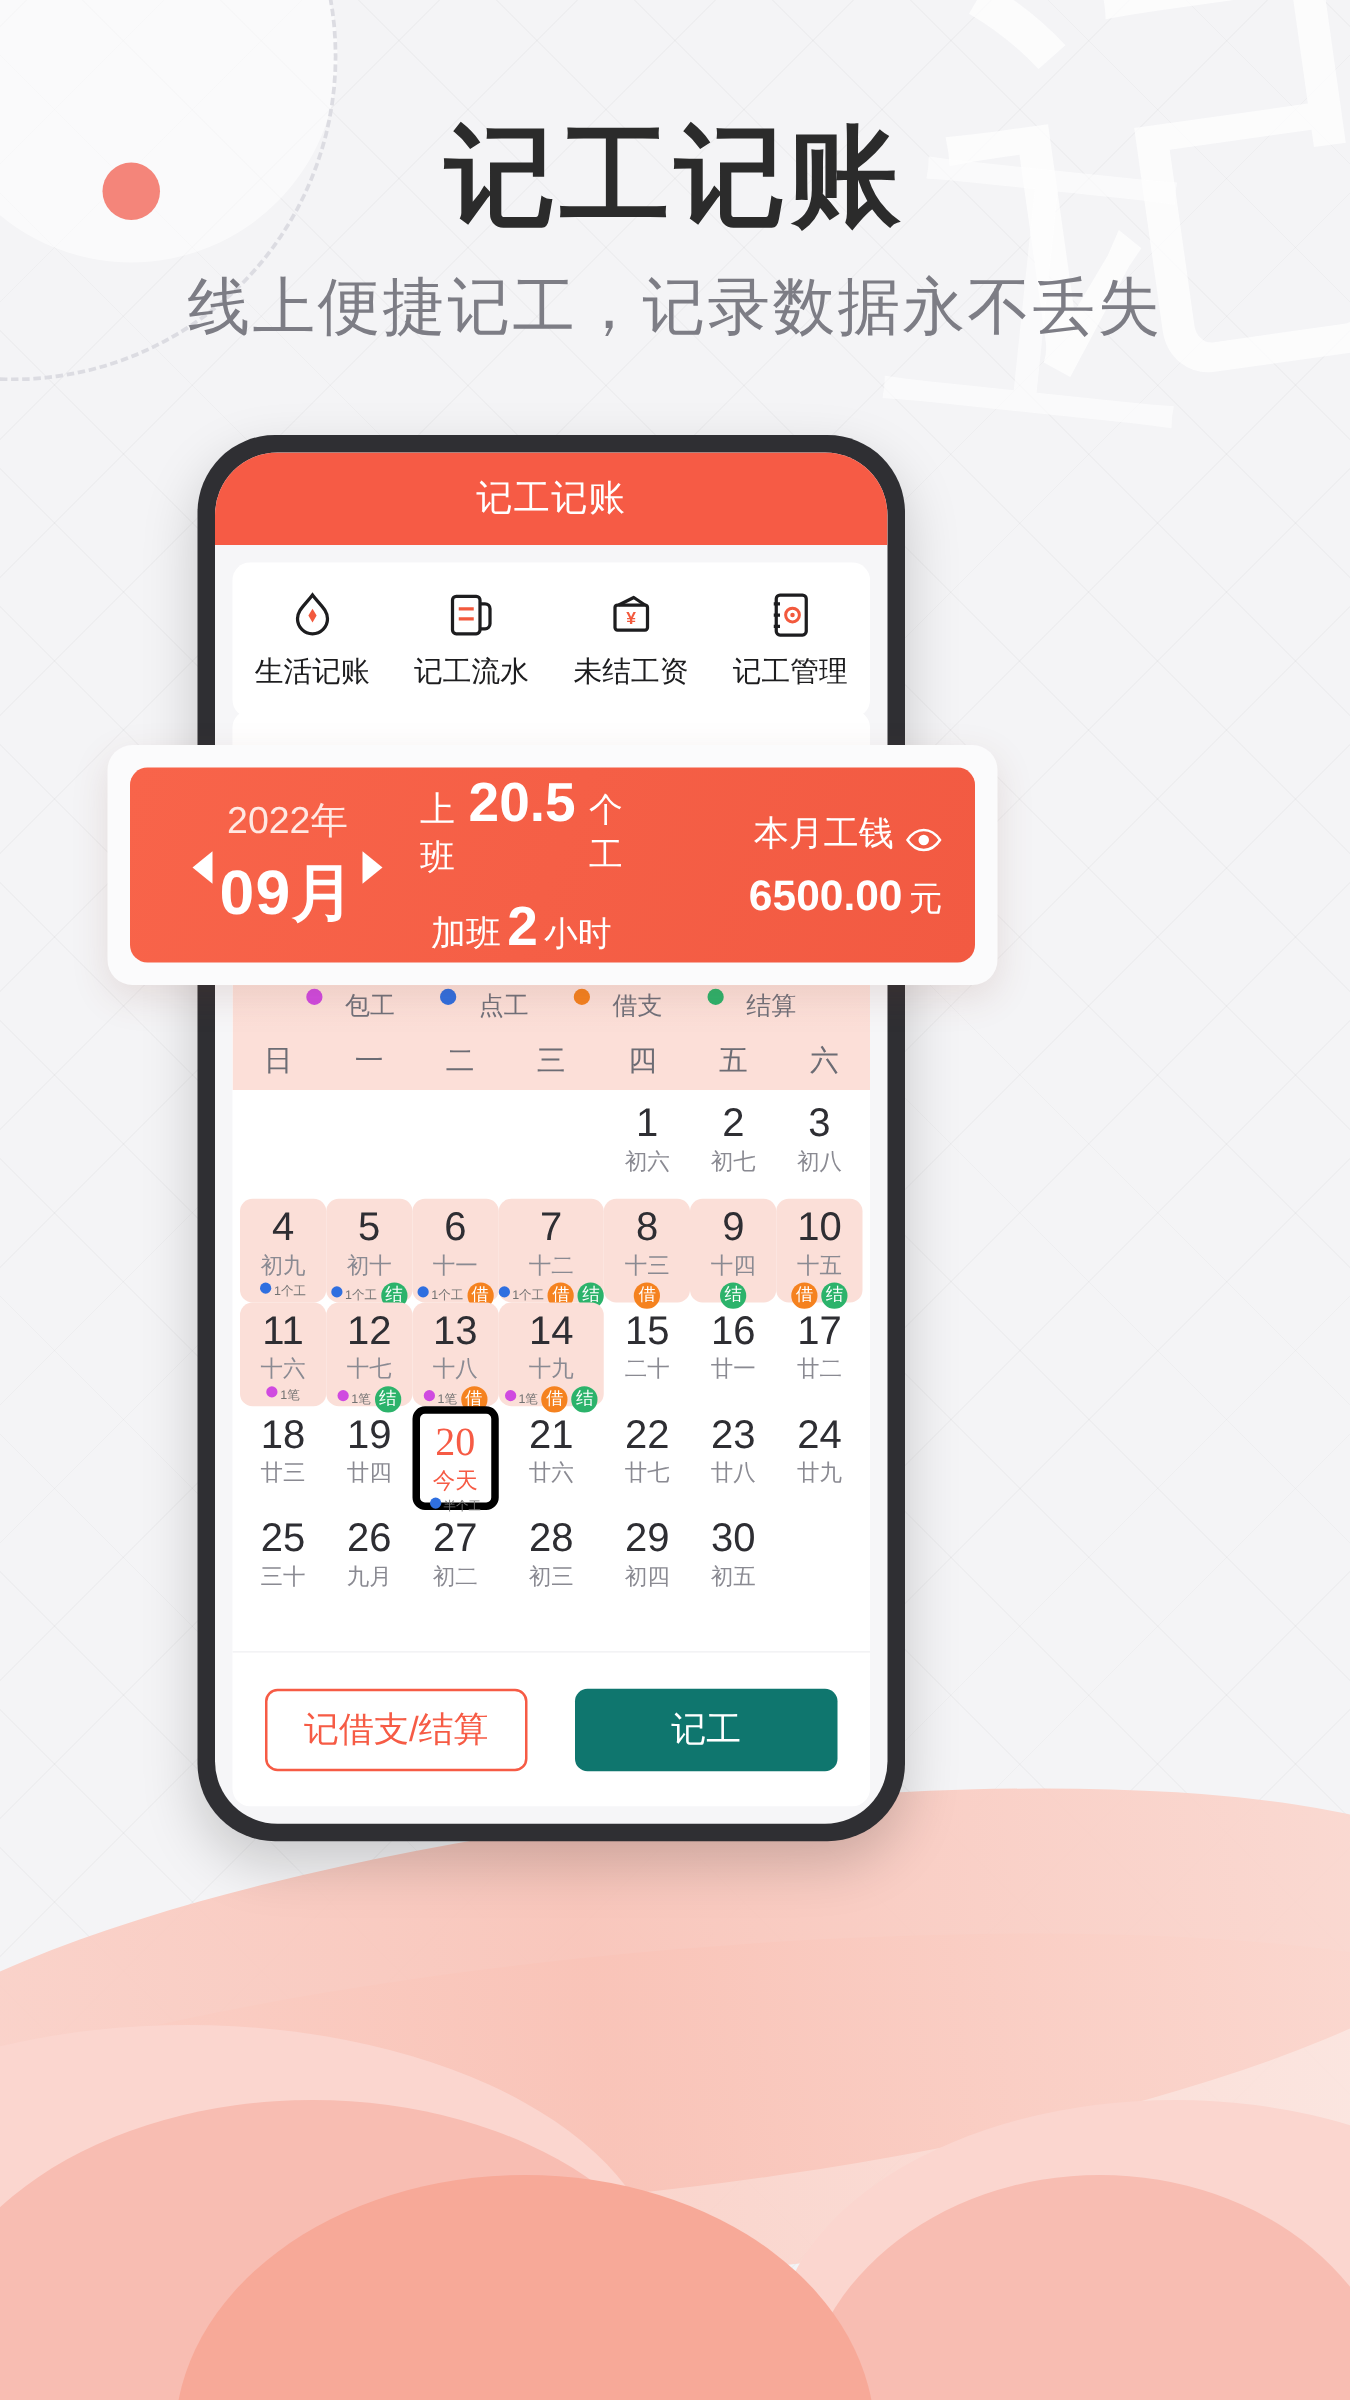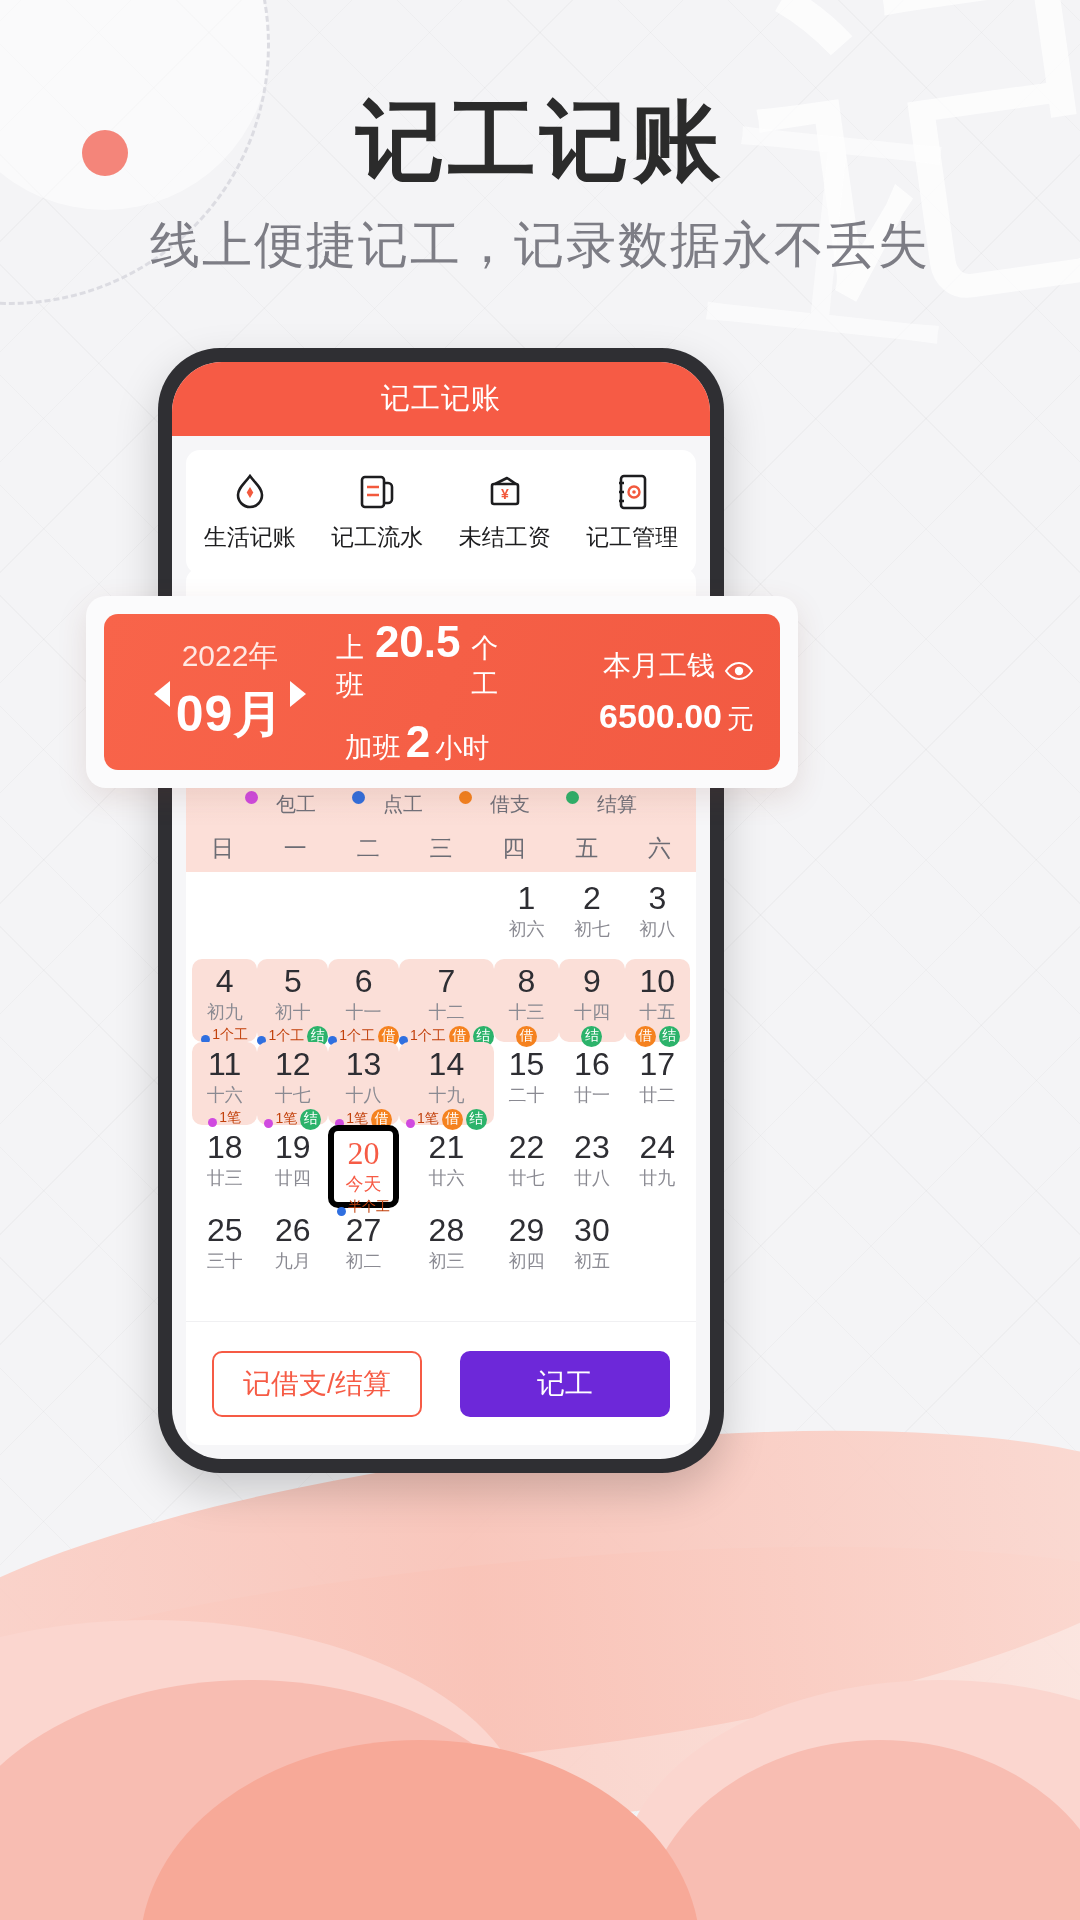--- a/index.html
+++ b/index.html
@@ -201,41 +201,41 @@
     display:flex; flex-direction:column; align-items:center;
     padding-top:6px;
   }
   .cell.marked { background:#fbdfd8; }
   .cell.today  { border:6px solid #000000; background:#fff;font-family:Liberation Serif, serif; }
   .c-num { font-size:32px; color:#2e2e33; line-height:1.05; }
   .cell.today .c-num { color:#f65b45; }
   .c-lunar { font-size:18px; color:#8a8a92; margin-top:1px; }
   .cell.today .c-lunar { color:#f65b45; }
   .c-tags { display:flex; align-items:center; gap:3px; margin-top:2px; }
-  .tag-w { display:flex; align-items:flex-end; gap:2px; font-size:14px; color:#c2410c; white-space:nowrap; }
+  .tag-w { display:flex; align-items:flex-start; gap:2px; font-size:10px; color:#737373; white-space:nowrap; }
   .tag-dot { width:9px; height:9px; border-radius:50%; display:block; }
   .tag-pill {
     width:21px; height:21px; border-radius:50%;
     color:#fff; font-size:14px; display:flex; align-items:center;
     justify-content:center; flex:none;
   }
 
   .cal-actions {
     margin-top:auto;
     border-top:1px solid #f0f0f2;
     height:124px; display:flex; align-items:center;
     justify-content:center; gap:38px;
   }
   .btn {
     height:66px; border-radius:10px; display:flex;
     align-items:center; justify-content:center;
     font-size:28px; cursor:pointer;
   }
   .btn-outline { width:210px; border:2px solid #f65b45; color:#f65b45; background:#fff; }
-  .btn-solid   { width:210px; background:#6d28d9; color:#fff; }
+  .btn-solid   { width:210px; background:#0f766e; color:#fff; }
 </style>
 </head>
 <body>
 
 <div class="bg-wrap">
   <div class="bg-grid"></div>
   <div class="bg-ghost-left"></div>
   <div class="bg-ring"></div>
   <div class="bg-dot"></div>
   <div class="bg-ghost-glyph">记</div>

